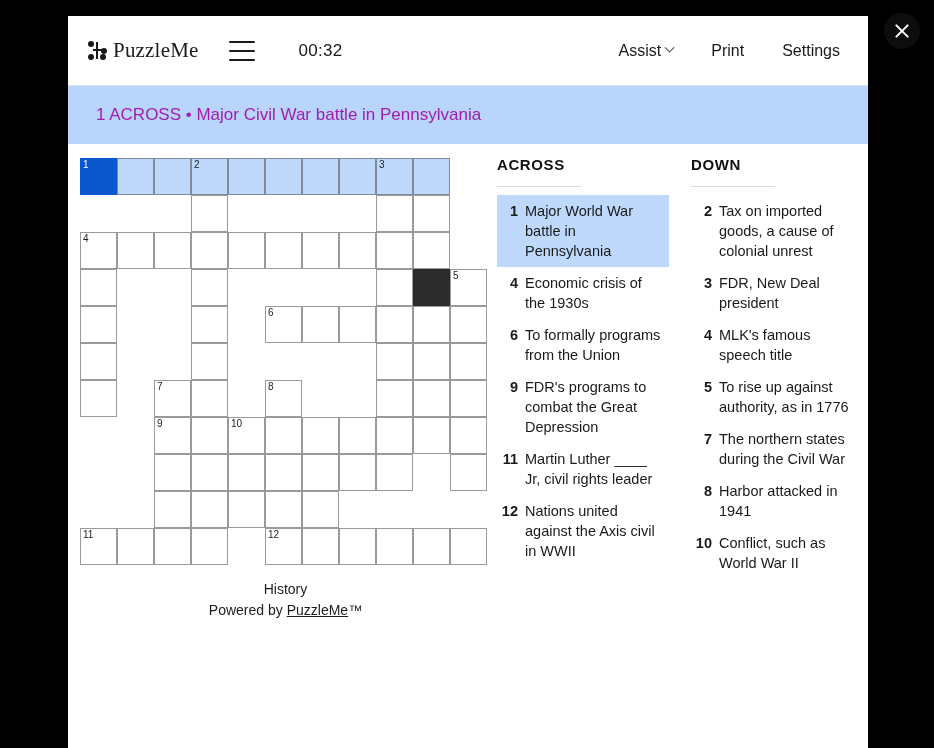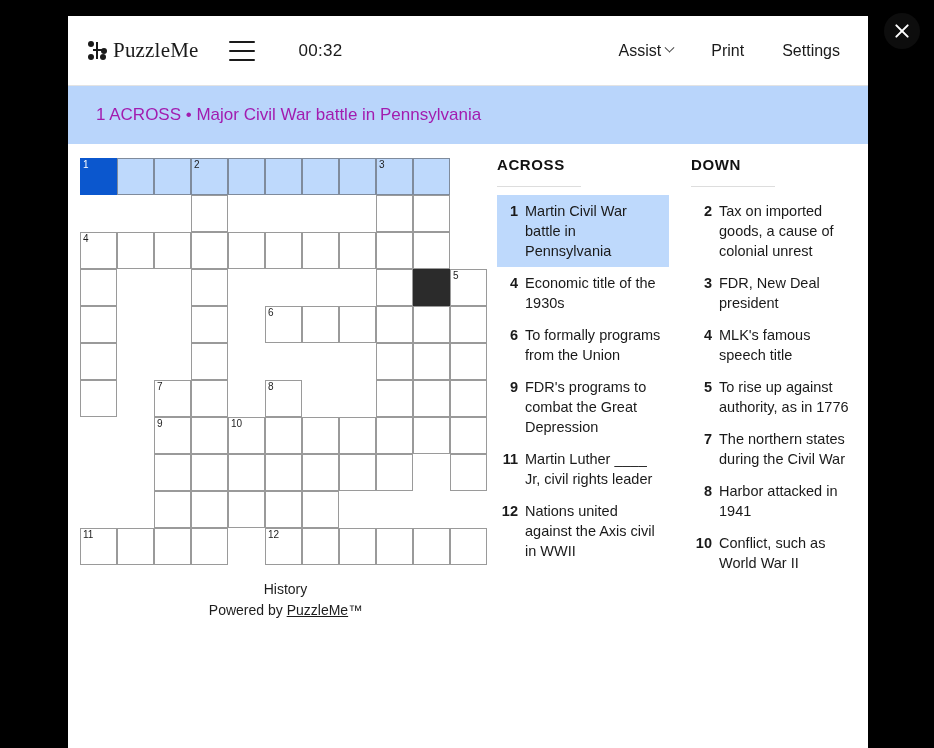--- a/index.html
+++ b/index.html
@@ -386,25 +386,25 @@
         </div>
       </div>
 
       <div class="clues-pane">
         <div class="clue-col">
           <div class="clue-head">ACROSS</div>
           <div class="clue-head-rule"></div>
           <div id="across-list">
               <div class="clue-item sel">
                 <span class="clue-num">1</span>
-                <span class="clue-text">Martin Civil War battle in Pennsylvania</span>
+                <span class="clue-text">Major World War battle in Pennsylvania</span>
               </div>
               <div class="clue-item">
                 <span class="clue-num">4</span>
-                <span class="clue-text">Economic title of the 1930s</span>
+                <span class="clue-text">Economic crisis of the 1930s</span>
               </div>
               <div class="clue-item">
                 <span class="clue-num">6</span>
                 <span class="clue-text">To formally programs from the Union</span>
               </div>
               <div class="clue-item">
                 <span class="clue-num">9</span>
                 <span class="clue-text">FDR's programs to combat the Great Depression</span>
               </div>
               <div class="clue-item">

